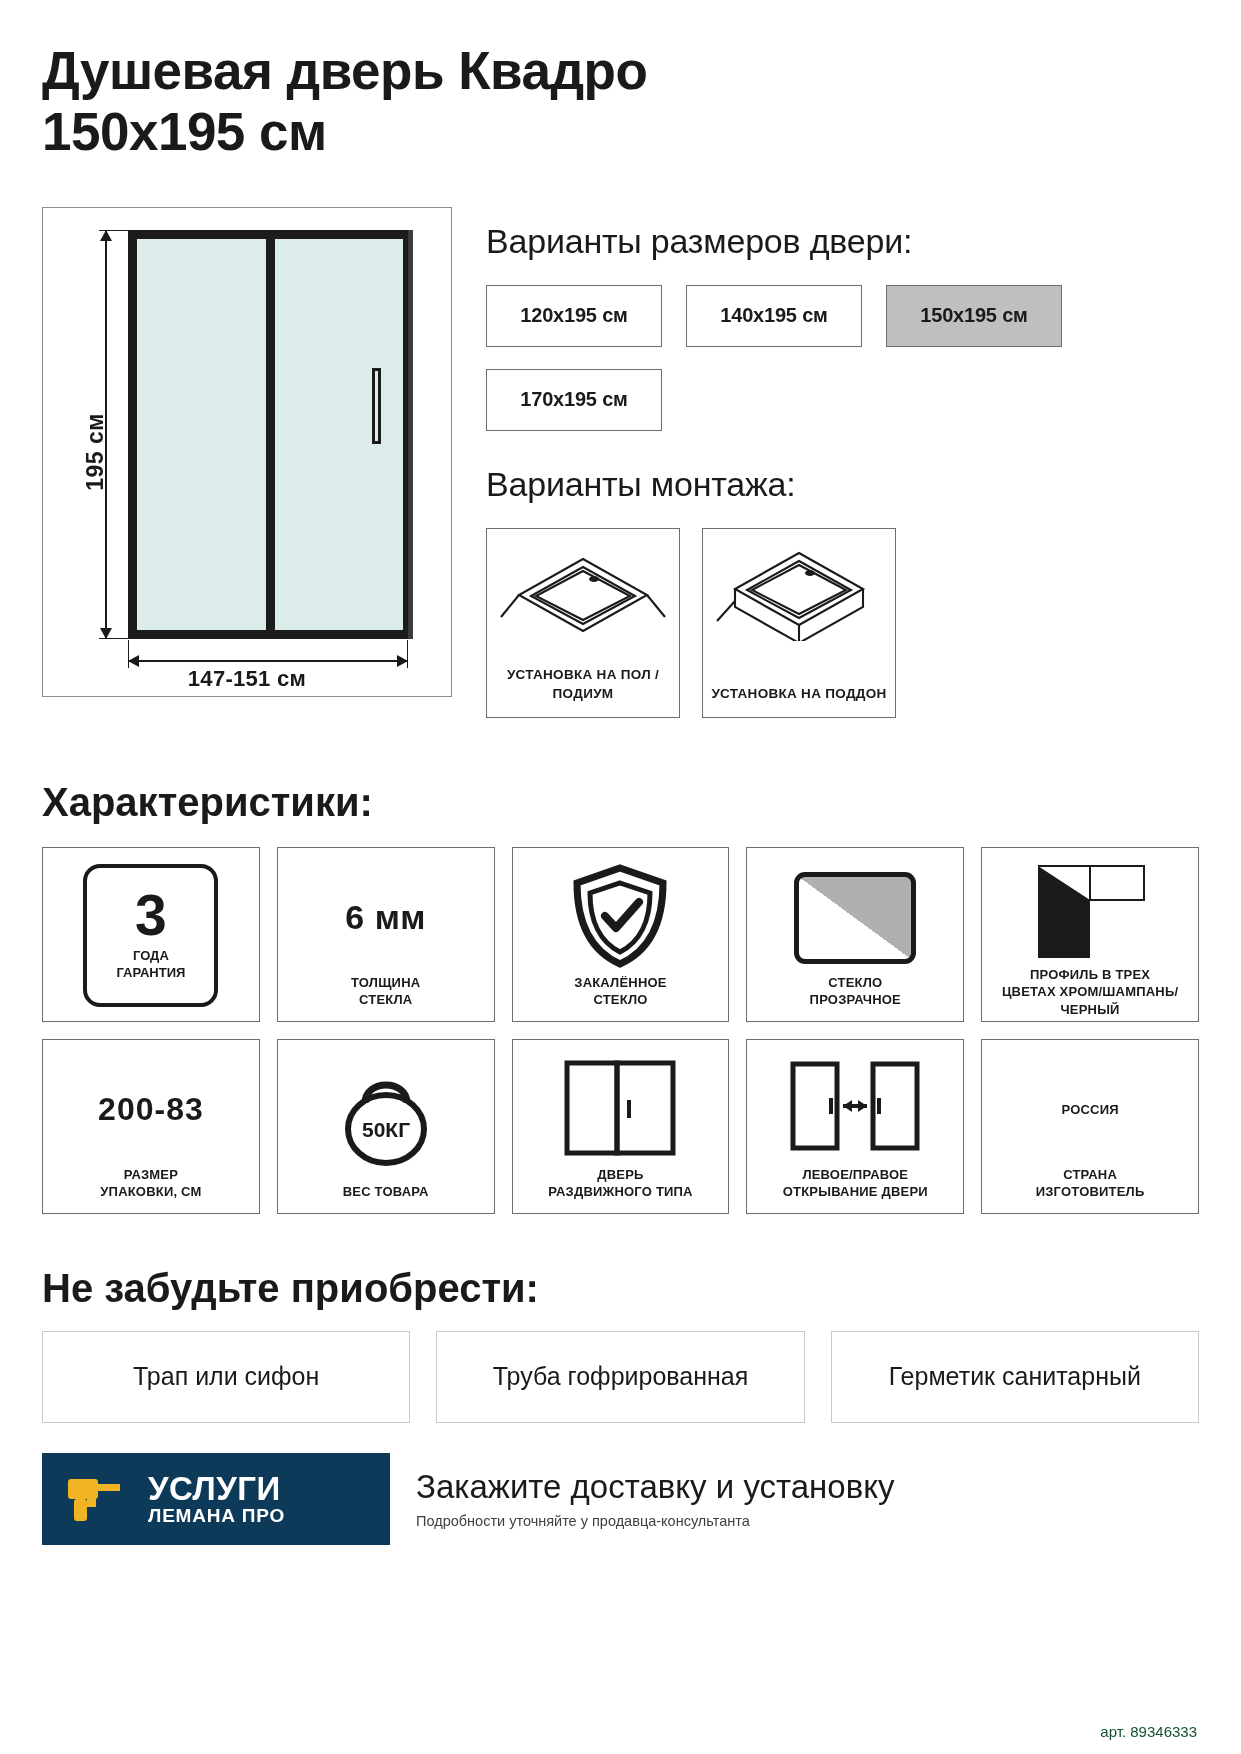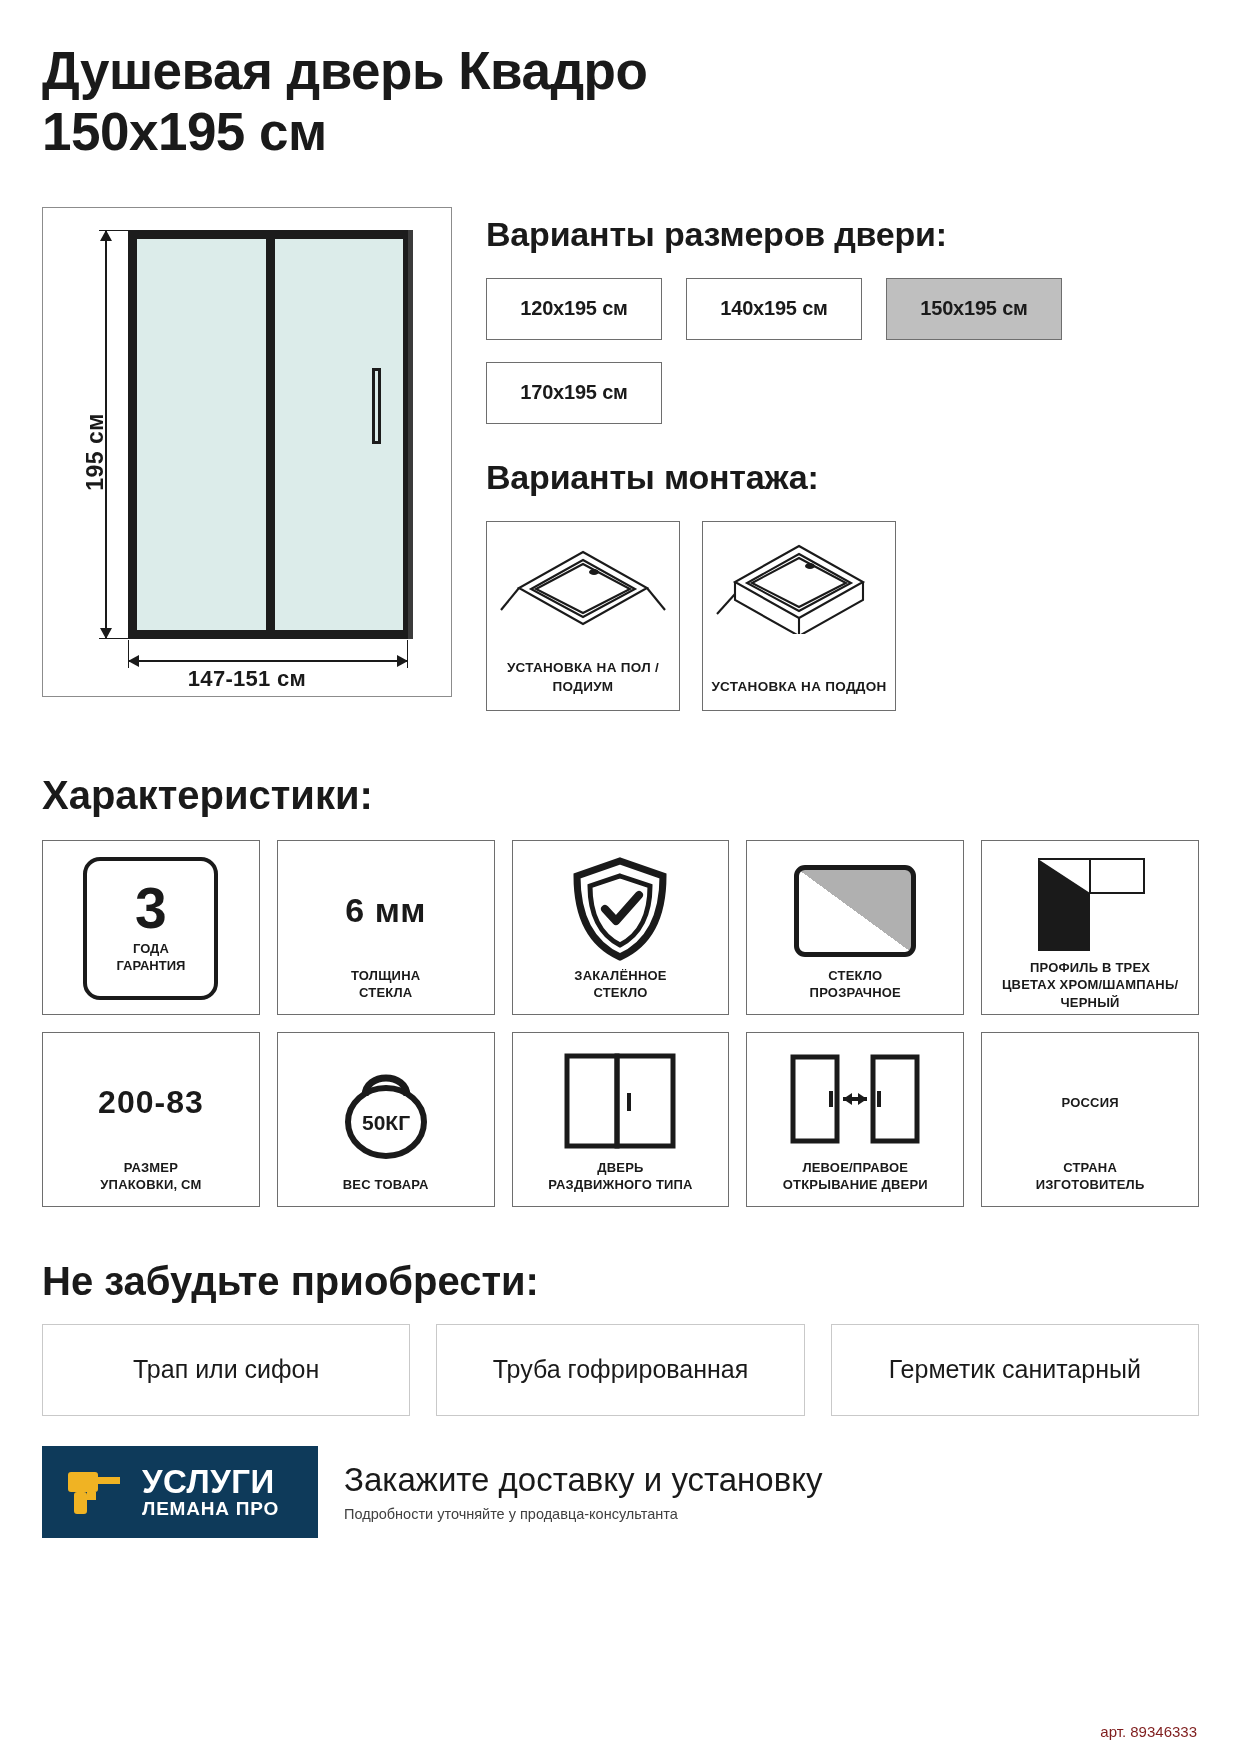--- a/index.html
+++ b/index.html
@@ -157,22 +157,22 @@
     text-align: center;
     font-size: 22px;
     font-weight: bold;
     letter-spacing: 0.3px;
   }
 
   
   .right-col { flex: 1 1 auto; padding-top: 4px; }
   .section-head {
     font-size: 34px;
-    font-weight: bold;
-    margin: 4px 0 24px 0;
+    font-weight: normal;
+    margin: 11px 0 24px 0;
     letter-spacing: -0.2px;
   }
   .size-opts {
     display: flex;
     flex-wrap: wrap;
     gap: 22px 24px;
     margin-bottom: 34px;
   }
   .size-box {
     width: 176px;
@@ -307,25 +307,25 @@
     background: #fff;
   }
 
   
   .banner {
     display: flex;
     margin-top: 30px;
     height: 92px;
   }
   .banner-left {
-    width: 276px;
+    width: 348px;
     background: #0e3a5a;
     display: flex;
     align-items: center;
-    gap: 18px;
+    gap: 24px;
     padding-left: 20px;
     box-sizing: border-box;
   }
   .banner-left-text { color: #fff; line-height: 1.05; }
   .banner-services {
     font-size: 33px;
     font-weight: bold;
     letter-spacing: 0.5px;
   }
   .banner-leman {
@@ -342,21 +342,21 @@
     padding-left: 26px;
   }
   .banner-title { font-size: 33px; }
   .banner-sub { font-size: 14.5px; color: #404040; margin-top: 7px; }
 
   .artnum {
     position: absolute;
     right: 44px;
     bottom: 14px;
     font-size: 15px;
-    color: #7f1d1d;
+    color: #14532d;
   }
 </style>
 </head>
 <body>
 
 <div class="page">
 
   <h1 class="title">
     <span>Душевая дверь Квадро</span>
     <span>150х195 см</span>

